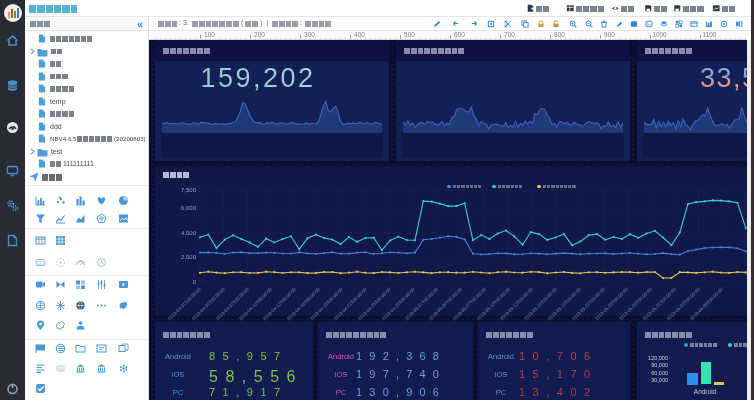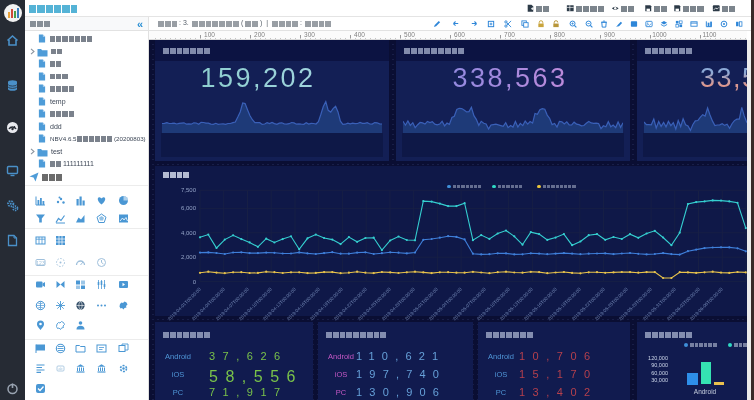--- a/index.html
+++ b/index.html
@@ -197,22 +197,20 @@
       <div class="a" style="left:6px;top:93px;width:222px;height:24px;background:#0e1847"></div>
       <svg width="220" height="40" viewBox="0 0 220 40" style="position:absolute;left:7px;top:53px">
         <path d="M0,40 L0.0,30.5 L2.4,30.3 L4.9,29.6 L7.3,30.5 L9.8,30.4 L12.2,30.2 L14.7,31.0 L17.1,30.4 L19.6,30.1 L22.0,29.8 L24.4,31.2 L26.9,30.8 L29.3,31.2 L31.8,29.8 L34.2,30.0 L36.7,31.3 L39.1,29.4 L41.6,29.5 L44.0,30.1 L46.4,30.2 L48.9,31.1 L51.3,31.4 L53.8,30.3 L56.2,31.3 L58.7,31.0 L61.1,30.9 L63.6,31.3 L66.0,30.5 L68.4,30.5 L70.9,29.7 L73.3,29.1 L75.8,24.1 L78.2,19.0 L80.7,10.0 L83.1,10.6 L85.6,17.0 L88.0,22.8 L90.4,26.7 L92.9,29.6 L95.3,29.5 L97.8,29.7 L100.2,31.4 L102.7,31.0 L105.1,29.6 L107.6,30.5 L110.0,29.4 L112.4,30.6 L114.9,31.3 L117.3,30.1 L119.8,29.8 L122.2,30.9 L124.7,31.2 L127.1,30.7 L129.6,29.5 L132.0,29.9 L134.4,31.2 L136.9,30.9 L139.3,31.2 L141.8,31.3 L144.2,29.8 L146.7,31.0 L149.1,30.3 L151.6,30.5 L154.0,31.0 L156.4,28.6 L158.9,21.3 L161.3,13.5 L163.8,8.7 L166.2,17.3 L168.7,19.1 L171.1,15.6 L173.6,13.2 L176.0,18.9 L178.4,28.2 L180.9,31.3 L183.3,31.2 L185.8,30.2 L188.2,30.9 L190.7,30.2 L193.1,30.7 L195.6,30.5 L198.0,29.5 L200.4,30.4 L202.9,30.3 L205.3,29.7 L207.8,31.0 L210.2,31.1 L212.7,29.6 L215.1,29.8 L217.6,30.9 L220.0,31.0 L220,40 Z" fill="#1e3a78"></path>
         <path d="M0.0,30.5 L2.4,30.3 L4.9,29.6 L7.3,30.5 L9.8,30.4 L12.2,30.2 L14.7,31.0 L17.1,30.4 L19.6,30.1 L22.0,29.8 L24.4,31.2 L26.9,30.8 L29.3,31.2 L31.8,29.8 L34.2,30.0 L36.7,31.3 L39.1,29.4 L41.6,29.5 L44.0,30.1 L46.4,30.2 L48.9,31.1 L51.3,31.4 L53.8,30.3 L56.2,31.3 L58.7,31.0 L61.1,30.9 L63.6,31.3 L66.0,30.5 L68.4,30.5 L70.9,29.7 L73.3,29.1 L75.8,24.1 L78.2,19.0 L80.7,10.0 L83.1,10.6 L85.6,17.0 L88.0,22.8 L90.4,26.7 L92.9,29.6 L95.3,29.5 L97.8,29.7 L100.2,31.4 L102.7,31.0 L105.1,29.6 L107.6,30.5 L110.0,29.4 L112.4,30.6 L114.9,31.3 L117.3,30.1 L119.8,29.8 L122.2,30.9 L124.7,31.2 L127.1,30.7 L129.6,29.5 L132.0,29.9 L134.4,31.2 L136.9,30.9 L139.3,31.2 L141.8,31.3 L144.2,29.8 L146.7,31.0 L149.1,30.3 L151.6,30.5 L154.0,31.0 L156.4,28.6 L158.9,21.3 L161.3,13.5 L163.8,8.7 L166.2,17.3 L168.7,19.1 L171.1,15.6 L173.6,13.2 L176.0,18.9 L178.4,28.2 L180.9,31.3 L183.3,31.2 L185.8,30.2 L188.2,30.9 L190.7,30.2 L193.1,30.7 L195.6,30.5 L198.0,29.5 L200.4,30.4 L202.9,30.3 L205.3,29.7 L207.8,31.0 L210.2,31.1 L212.7,29.6 L215.1,29.8 L217.6,30.9 L220.0,31.0" fill="none" stroke="#3a60b8" stroke-width="1.2"></path>
       </svg>
     </div>
 <div class="a" style="left:247px;top:0;width:234px;height:121px">
       <div class="a" style="left:0;top:0;width:234px;height:21px;background:#0c1342"></div>
       <div class="a" style="left:0;top:21px;width:234px;height:100px;background:#131f55"></div>
       <span style="position:absolute;left:8px;top:7.5px;display:inline-block;width:60.199999999999996px;height:6px;background:repeating-linear-gradient(90deg,#b9c3dd 0 5.8px,transparent 5.8px 6.8px);opacity:0.68;"></span>
-      <div class="a" style="left:0;top:23px;width:234px;text-align:center;font-size:27px;letter-spacing:2.5px;transform:translateX(-3px);
-background:linear-gradient(90deg,#7d89e2,#d38bd8);-webkit-background-clip:text;background-clip:text;color:transparent">338,563</div>
       <div class="a" style="left:6px;top:93px;width:222px;height:24px;background:#0e1847"></div>
       <svg width="220" height="40" viewBox="0 0 220 40" style="position:absolute;left:7px;top:53px">
         <path d="M0,40 L0.0,28.2 L2.4,32.2 L4.9,28.0 L7.3,32.4 L9.8,29.7 L12.2,34.7 L14.7,31.7 L17.1,29.5 L19.6,29.9 L22.0,31.1 L24.4,28.4 L26.9,29.6 L29.3,28.6 L31.8,31.2 L34.2,31.9 L36.7,31.1 L39.1,28.3 L41.6,32.9 L44.0,30.1 L46.4,31.4 L48.9,24.5 L51.3,23.3 L53.8,16.5 L56.2,15.3 L58.7,15.6 L61.1,17.0 L63.6,18.9 L66.0,18.6 L68.4,14.3 L70.9,22.7 L73.3,26.3 L75.8,32.3 L78.2,28.3 L80.7,30.3 L83.1,30.9 L85.6,35.9 L88.0,32.0 L90.4,31.6 L92.9,31.2 L95.3,31.9 L97.8,32.6 L100.2,33.4 L102.7,29.7 L105.1,34.6 L107.6,32.5 L110.0,34.1 L112.4,28.4 L114.9,34.0 L117.3,30.4 L119.8,32.6 L122.2,28.0 L124.7,31.1 L127.1,28.6 L129.6,30.1 L132.0,20.4 L134.4,21.2 L136.9,16.6 L139.3,15.6 L141.8,16.2 L144.2,22.1 L146.7,25.5 L149.1,31.6 L151.6,30.5 L154.0,34.1 L156.4,28.4 L158.9,28.9 L161.3,31.0 L163.8,28.9 L166.2,31.8 L168.7,32.0 L171.1,29.2 L173.6,31.2 L176.0,31.6 L178.4,32.8 L180.9,32.5 L183.3,30.2 L185.8,28.5 L188.2,29.9 L190.7,30.4 L193.1,30.1 L195.6,30.5 L198.0,35.7 L200.4,32.8 L202.9,33.7 L205.3,28.7 L207.8,33.8 L210.2,32.1 L212.7,34.6 L215.1,28.9 L217.6,34.3 L220.0,29.7 L220,40 Z" fill="#1e3a78"></path>
         <path d="M0.0,28.2 L2.4,32.2 L4.9,28.0 L7.3,32.4 L9.8,29.7 L12.2,34.7 L14.7,31.7 L17.1,29.5 L19.6,29.9 L22.0,31.1 L24.4,28.4 L26.9,29.6 L29.3,28.6 L31.8,31.2 L34.2,31.9 L36.7,31.1 L39.1,28.3 L41.6,32.9 L44.0,30.1 L46.4,31.4 L48.9,24.5 L51.3,23.3 L53.8,16.5 L56.2,15.3 L58.7,15.6 L61.1,17.0 L63.6,18.9 L66.0,18.6 L68.4,14.3 L70.9,22.7 L73.3,26.3 L75.8,32.3 L78.2,28.3 L80.7,30.3 L83.1,30.9 L85.6,35.9 L88.0,32.0 L90.4,31.6 L92.9,31.2 L95.3,31.9 L97.8,32.6 L100.2,33.4 L102.7,29.7 L105.1,34.6 L107.6,32.5 L110.0,34.1 L112.4,28.4 L114.9,34.0 L117.3,30.4 L119.8,32.6 L122.2,28.0 L124.7,31.1 L127.1,28.6 L129.6,30.1 L132.0,20.4 L134.4,21.2 L136.9,16.6 L139.3,15.6 L141.8,16.2 L144.2,22.1 L146.7,25.5 L149.1,31.6 L151.6,30.5 L154.0,34.1 L156.4,28.4 L158.9,28.9 L161.3,31.0 L163.8,28.9 L166.2,31.8 L168.7,32.0 L171.1,29.2 L173.6,31.2 L176.0,31.6 L178.4,32.8 L180.9,32.5 L183.3,30.2 L185.8,28.5 L188.2,29.9 L190.7,30.4 L193.1,30.1 L195.6,30.5 L198.0,35.7 L200.4,32.8 L202.9,33.7 L205.3,28.7 L207.8,33.8 L210.2,32.1 L212.7,34.6 L215.1,28.9 L217.6,34.3 L220.0,29.7" fill="none" stroke="#3a60b8" stroke-width="1.2"></path>
       </svg>
     </div>
 <div class="a" style="left:488px;top:0;width:234px;height:121px">
       <div class="a" style="left:0;top:0;width:234px;height:21px;background:#0c1342"></div>
       <div class="a" style="left:0;top:21px;width:234px;height:100px;background:#131f55"></div>
       <span style="position:absolute;left:8px;top:7.5px;display:inline-block;width:46.6px;height:6px;background:repeating-linear-gradient(90deg,#b9c3dd 0 5.8px,transparent 5.8px 6.8px);opacity:0.68;"></span>
@@ -498,30 +496,30 @@
 <span class="a" style="left:388.6px;top:120px;width:60px;font-size:4.6px;color:#7186b3;text-align:right;transform:rotate(-45deg);transform-origin:100% 50%;white-space:nowrap">2019-05-22T00:00:00</span>
 <span class="a" style="left:412.3px;top:120px;width:60px;font-size:4.6px;color:#7186b3;text-align:right;transform:rotate(-45deg);transform-origin:100% 50%;white-space:nowrap">2019-05-25T00:00:00</span>
 <span class="a" style="left:436.1px;top:120px;width:60px;font-size:4.6px;color:#7186b3;text-align:right;transform:rotate(-45deg);transform-origin:100% 50%;white-space:nowrap">2019-05-28T00:00:00</span>
 <span class="a" style="left:459.8px;top:120px;width:60px;font-size:4.6px;color:#7186b3;text-align:right;transform:rotate(-45deg);transform-origin:100% 50%;white-space:nowrap">2019-05-31T00:00:00</span>
 <span class="a" style="left:483.5px;top:120px;width:60px;font-size:4.6px;color:#7186b3;text-align:right;transform:rotate(-45deg);transform-origin:100% 50%;white-space:nowrap">2019-06-03T00:00:00</span>
 <span class="a" style="left:507.3px;top:120px;width:60px;font-size:4.6px;color:#7186b3;text-align:right;transform:rotate(-45deg);transform-origin:100% 50%;white-space:nowrap">2019-06-06T00:00:00</span>
 </div>
 <div class="a" style="left:6px;top:282px;width:158px;height:78px;background:#111b4f">
       <span style="position:absolute;left:8px;top:10px;display:inline-block;width:46.6px;height:6px;background:repeating-linear-gradient(90deg,#b9c3dd 0 5.8px,transparent 5.8px 6.8px);opacity:0.68;"></span>
       <span class="a" style="left:0;top:30px;width:46px;text-align:center;font-size:7.5px;color:#4f95d6">Android</span>
-      <span class="a" style="left:54px;top:28px;font-size:11px;letter-spacing:7.5px;color:#79c24a">37,626</span>
+      <span class="a" style="left:54px;top:28px;font-size:11px;letter-spacing:7.5px;color:#79c24a">85,957</span>
       <span class="a" style="left:0;top:48px;width:46px;text-align:center;font-size:7.5px;color:#4f95d6">iOS</span>
       <span class="a" style="left:54px;top:46px;font-size:16px;letter-spacing:7.5px;color:#79c24a">58,556</span>
       <span class="a" style="left:0;top:66px;width:46px;text-align:center;font-size:7.5px;color:#4f95d6">PC</span>
       <span class="a" style="left:54px;top:64px;font-size:11px;letter-spacing:7.5px;color:#79c24a">71,917</span>
     </div>
 <div class="a" style="left:169px;top:282px;width:155px;height:78px;background:#111b4f">
       <span style="position:absolute;left:8px;top:10px;display:inline-block;width:60.199999999999996px;height:6px;background:repeating-linear-gradient(90deg,#b9c3dd 0 5.8px,transparent 5.8px 6.8px);opacity:0.68;"></span>
       <span class="a" style="left:0;top:30px;width:46px;text-align:center;font-size:7.5px;color:#c558c5">Android</span>
-      <span class="a" style="left:38px;top:28px;font-size:11px;letter-spacing:7.2px;color:#66a0d8">110,621</span>
+      <span class="a" style="left:38px;top:28px;font-size:11px;letter-spacing:7.2px;color:#66a0d8">192,368</span>
       <span class="a" style="left:0;top:48px;width:46px;text-align:center;font-size:7.5px;color:#c558c5">iOS</span>
       <span class="a" style="left:38px;top:46px;font-size:11px;letter-spacing:7.2px;color:#66a0d8">197,740</span>
       <span class="a" style="left:0;top:66px;width:46px;text-align:center;font-size:7.5px;color:#c558c5">PC</span>
       <span class="a" style="left:38px;top:64px;font-size:11px;letter-spacing:7.2px;color:#66a0d8">130,906</span>
     </div>
 <div class="a" style="left:329px;top:282px;width:152px;height:78px;background:#111b4f">
       <span style="position:absolute;left:8px;top:10px;display:inline-block;width:46.6px;height:6px;background:repeating-linear-gradient(90deg,#b9c3dd 0 5.8px,transparent 5.8px 6.8px);opacity:0.68;"></span>
       <span class="a" style="left:0;top:30px;width:46px;text-align:center;font-size:7.5px;color:#4f95d6">Android</span>
       <span class="a" style="left:41px;top:28px;font-size:11px;letter-spacing:7.5px;color:#b5404d">10,706</span>
       <span class="a" style="left:0;top:48px;width:46px;text-align:center;font-size:7.5px;color:#4f95d6">iOS</span>

